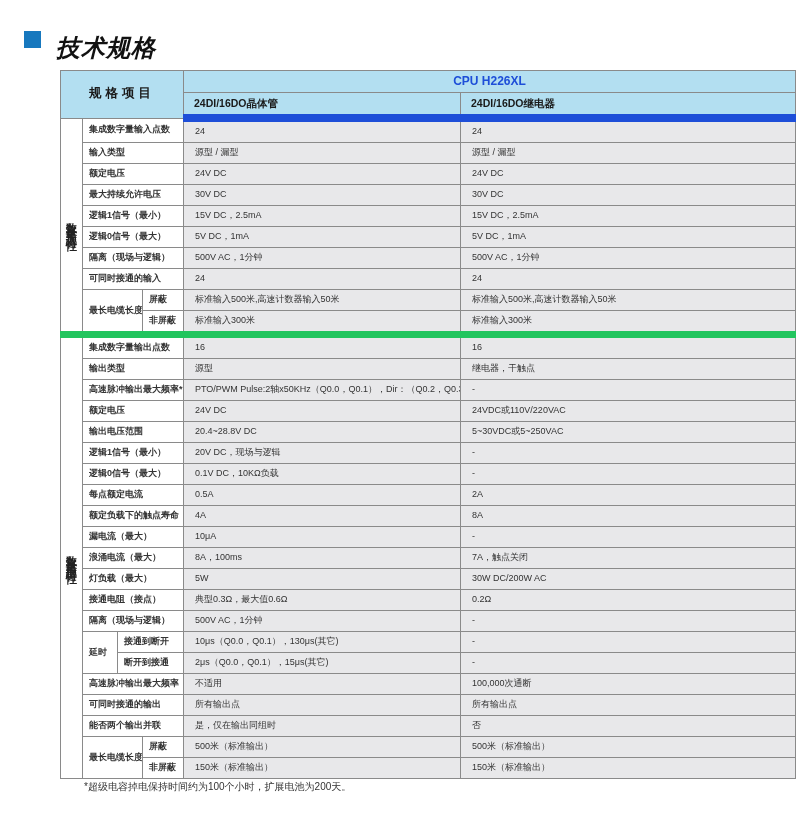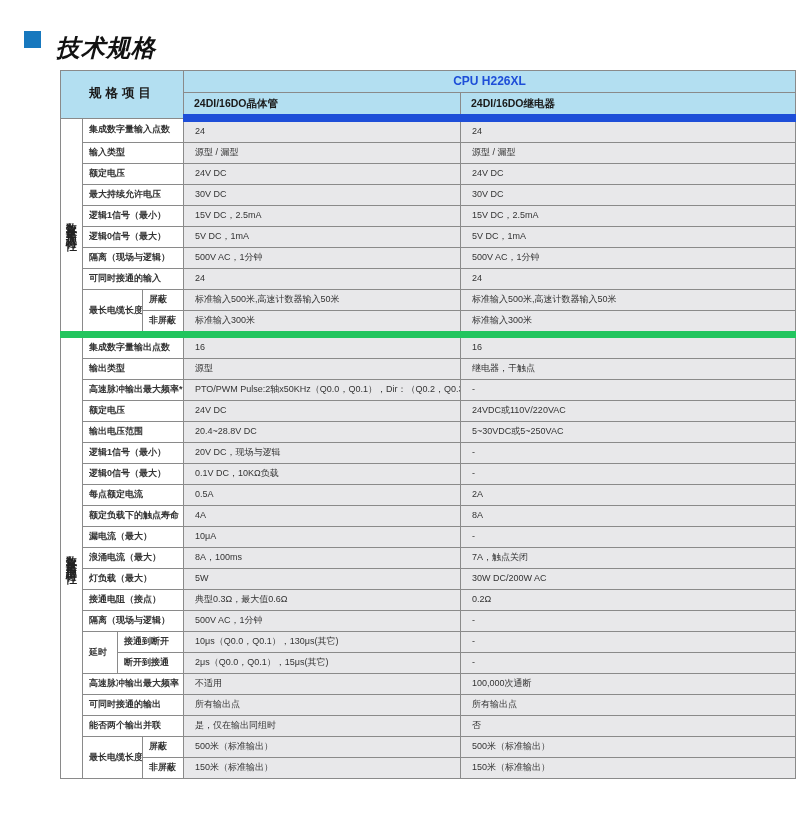--- a/index.html
+++ b/index.html
@@ -233,14 +233,15 @@
         <td class="val">500米（标准输出）</td>
       </tr>
       <tr>
         <td class="lbl">非屏蔽</td>
         <td class="val">150米（标准输出）</td>
         <td class="val">150米（标准输出）</td>
       </tr>
     </tbody>
   </table>
 
+  <div class="footnote">*超级电容掉电保持时间约为100个小时，扩展电池为200天。</div>
 
 </div>
 
 </body></html>

